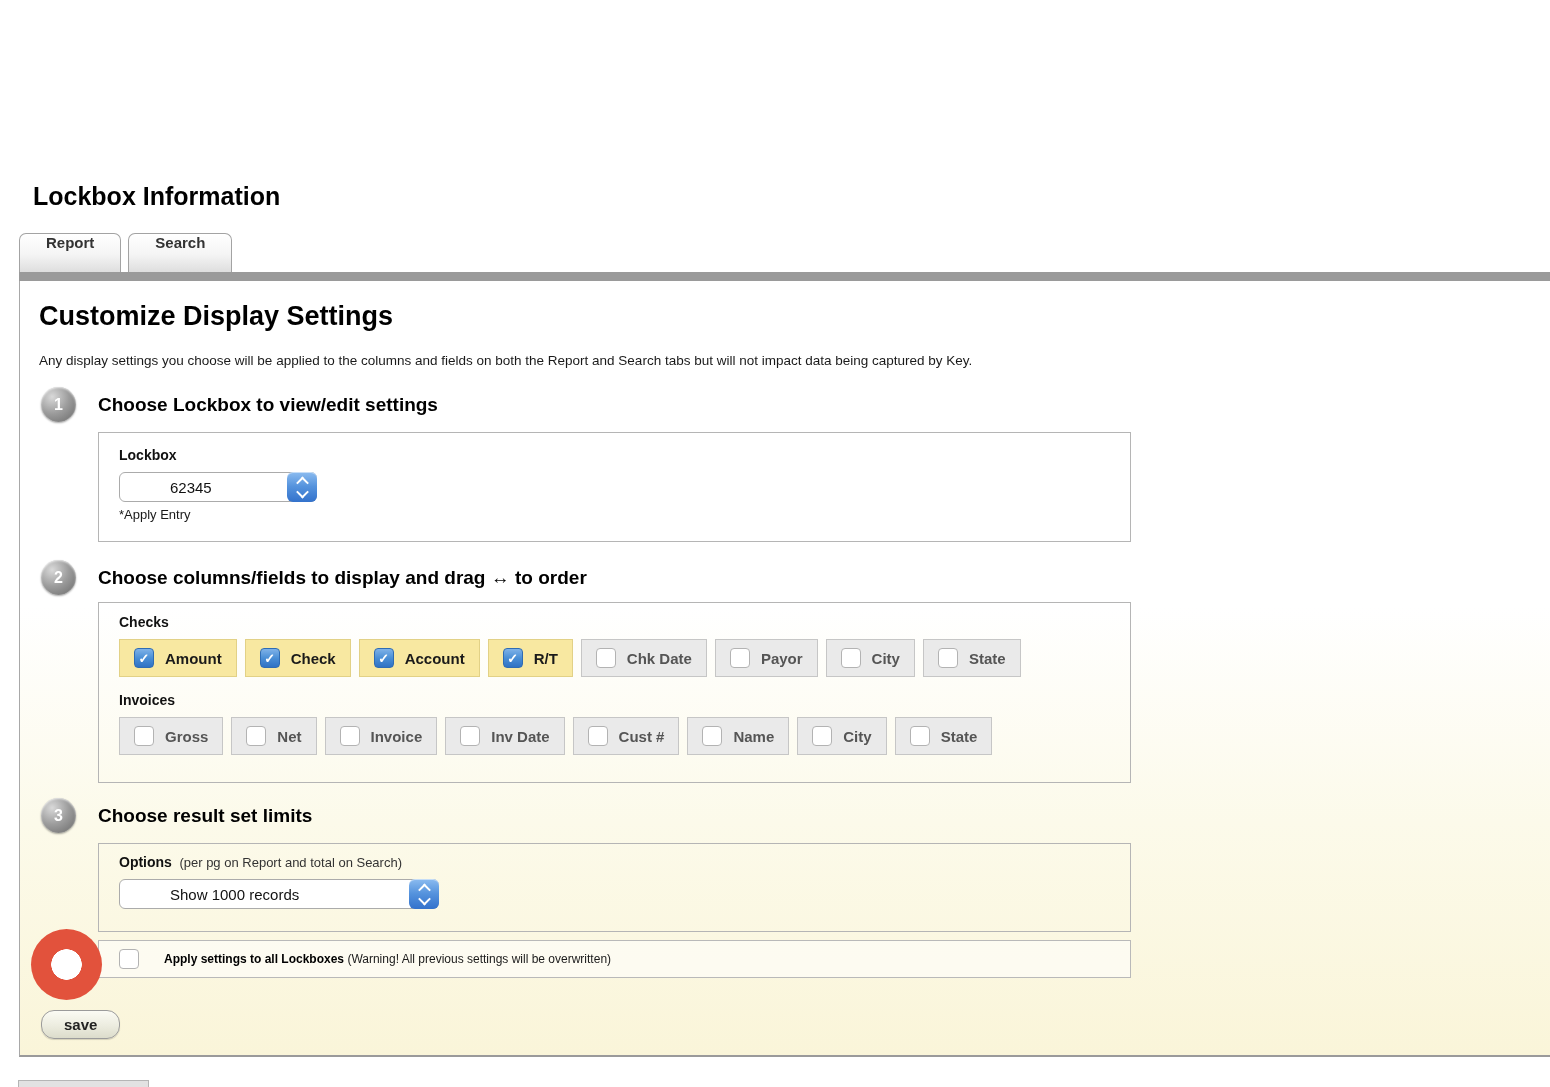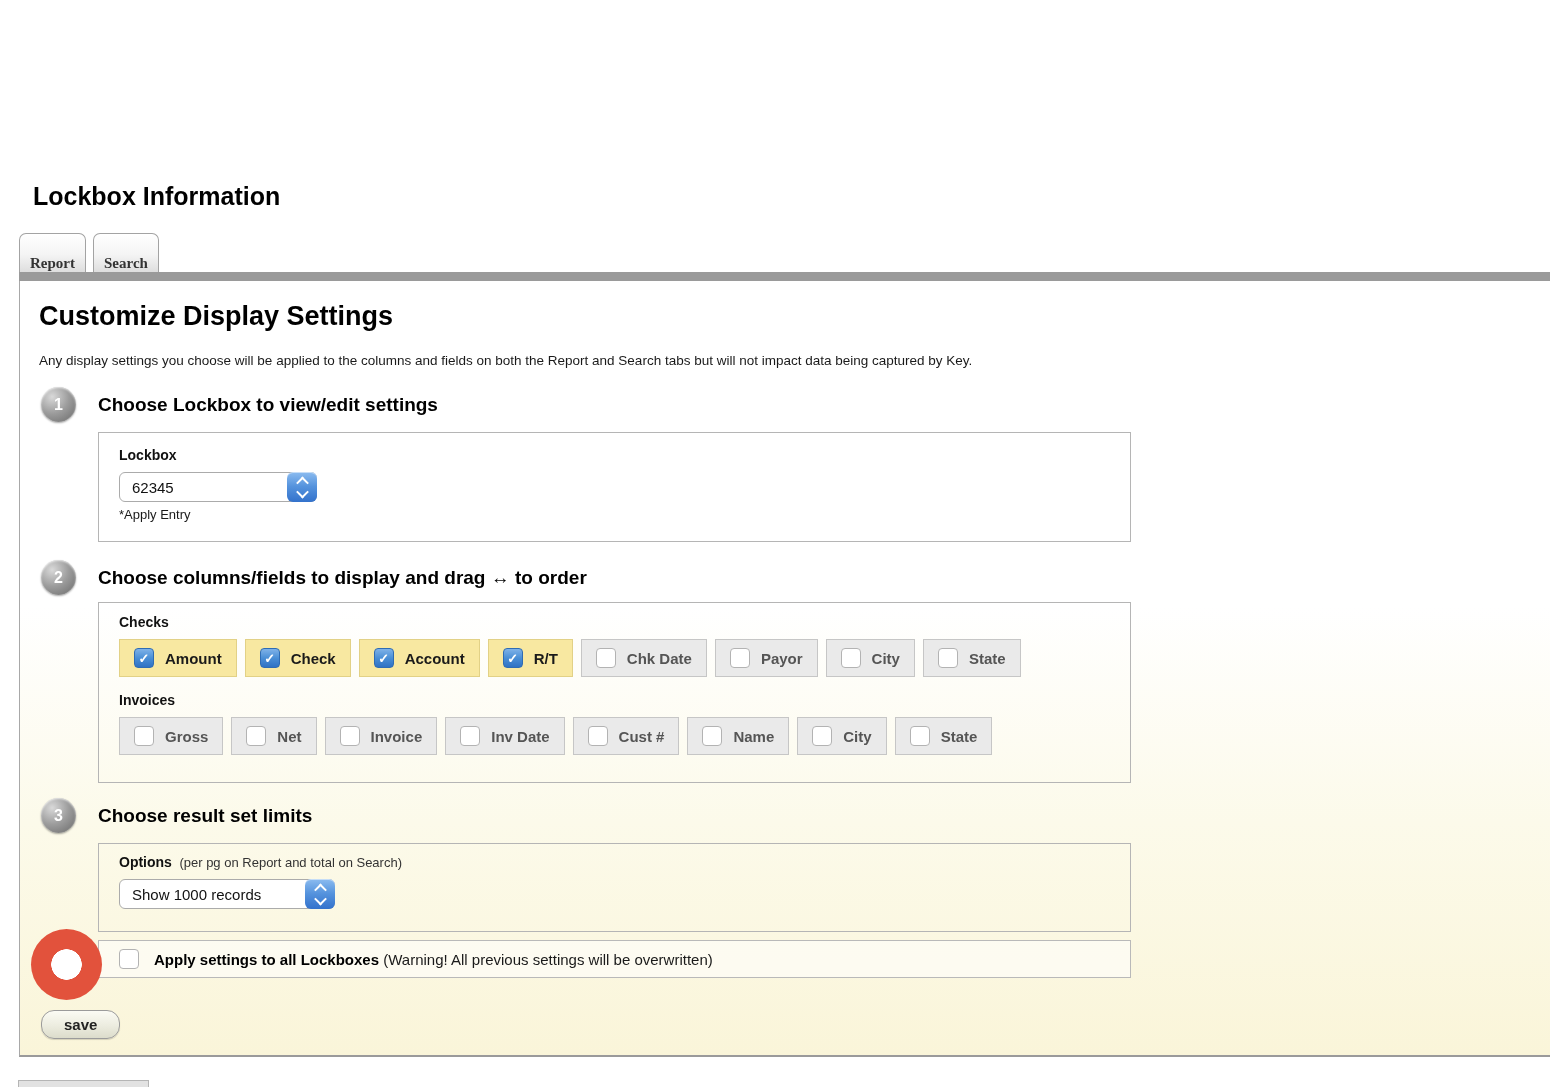--- a/index.html
+++ b/index.html
@@ -4,25 +4,25 @@
 <style>
   html,body { margin:0; padding:0; background:#fff; }
   body { font-family:"Liberation Sans", sans-serif; color:#111; }
   .page { position:relative; width:1550px; height:1087px; overflow:hidden; background:#fff; }
 
   .title { position:absolute; left:20px; top:182px; font-size:25px; font-weight:bold; color:#000;margin-left:13px; }
 
   
   .tabs { position:absolute; left:19px; top:233px; display:flex; gap:7px; }
   .tab {
-    height:39px; padding:0 10px; display:flex; align-items:flex-end; justify-content:center;
+    height:39px; padding:0 26px; display:flex; align-items:flex-start; justify-content:center;
     font-weight:bold; font-size:15px; color:#333;
     background:linear-gradient(180deg,#ffffff 0%,#f4f4f4 55%,#dedede 100%);
     border:1px solid #a3a3a3; border-bottom:none; border-radius:7px 7px 0 0;
-    box-shadow:inset 0 1px 0 #ffffff; box-sizing:border-box;font-family:Liberation Serif, serif;
+    box-shadow:inset 0 1px 0 #ffffff; box-sizing:border-box;
   }
   .tabbar { position:absolute; left:19px; top:272px; right:0; height:9px; background:#9a9a9a; }
 
   
   .panel {
     position:absolute; left:19px; top:281px; right:0; height:776px; box-sizing:border-box;
     border-left:1px solid #a8a8a8; border-bottom:2px solid #9a9a9a;
     background:linear-gradient(180deg,#ffffff 0%,#ffffff 42%,#fcfaea 70%,#faf5d9 100%);
   }
   .intro-heading { position:absolute; left:19px; top:20px; font-size:27px; font-weight:bold; color:#000; }
@@ -44,21 +44,21 @@
   }
   .field-label { font-size:14px; font-weight:bold; color:#111; }
   .note { font-size:13px; color:#1a1a1a; margin-top:5px; }
 
   
   .select {
     position:relative; display:flex; align-items:center; height:30px; margin-top:9px;
     background:#fff; border:1px solid #ababab; border-radius:6px; box-sizing:border-box;
     padding-left:12px; padding-right:34px; cursor:default;
   }
-  .select-text { font-size:15px; color:#111; white-space:nowrap; }
+  .select-text { font-size:15px; color:#111; white-space:nowrap;margin-left:38px; }
   .stepper {
     position:absolute; right:-1px; top:-1px; bottom:-1px; width:30px; border-radius:6px;
     background:linear-gradient(180deg,#8cbcf0 0%,#5593dd 48%,#3372cc 100%);
     display:flex; flex-direction:column; align-items:center; justify-content:center; gap:3px;
     box-shadow:inset 0 1px 0 rgba(255,255,255,.5);
   }
   .chev-up, .chev-down { width:7px; height:7px; border-left:2.5px solid #fff; border-top:2.5px solid #fff; }
   .chev-up { transform:rotate(45deg) translate(1px,1px); }
   .chev-down { transform:rotate(225deg) translate(1px,1px); }
 
@@ -82,21 +82,21 @@
 
   
   .hint { font-weight:normal; font-size:13px; color:#333; }
 
   
   .apply-bar {
     position:absolute; left:78px; top:659px; width:1033px; height:38px; box-sizing:border-box;
     border:1px solid #b9b9b9; background:rgba(255,255,255,0.55);
     display:flex; align-items:center; padding:0 0 0 20px;
   }
-  .apply-text { margin-left:4px; font-size:15px; color:#1a1a1a; }
+  .apply-text { margin-left:14px; font-size:12px; color:#1a1a1a; }
   .apply-text .bold { font-weight:bold; color:#000; }
 
   
   .save-btn {
     position:absolute; left:21px; top:729px;
     padding:5px 22px; font-family:"Liberation Sans", sans-serif; font-weight:bold; font-size:15px; color:#222;
     background:linear-gradient(180deg,#fbfbf4 0%,#ececdf 55%,#dcdccb 100%);
     border:1px solid #9b9b9b; border-radius:13px;
     box-shadow:0 1px 1px rgba(0,0,0,.15); cursor:default;
   }
@@ -231,21 +231,21 @@
 
     <div class="step-row" style="left:21px; top:517px;">
       <div class="badge">3</div>
       <div class="step-heading">Choose result set limits</div>
     </div>
     <div class="box" style="top:562px; height:89px; padding-top:10px;">
       <div class="field-label">
         <span>Options</span>
         <span class="hint">&nbsp;</span><span class="hint">(per pg on Report and total on Search)</span>
       </div>
-      <div class="select" style="width:216px;">
+      <div class="select" style="width:320px;">
         <span class="select-text">Show 1000 records</span>
         <span class="stepper">
           <span class="chev-up"></span>
           <span class="chev-down"></span>
         </span>
       </div>
     </div>
 
     <div class="apply-bar">
       <span class="cb off"></span>

